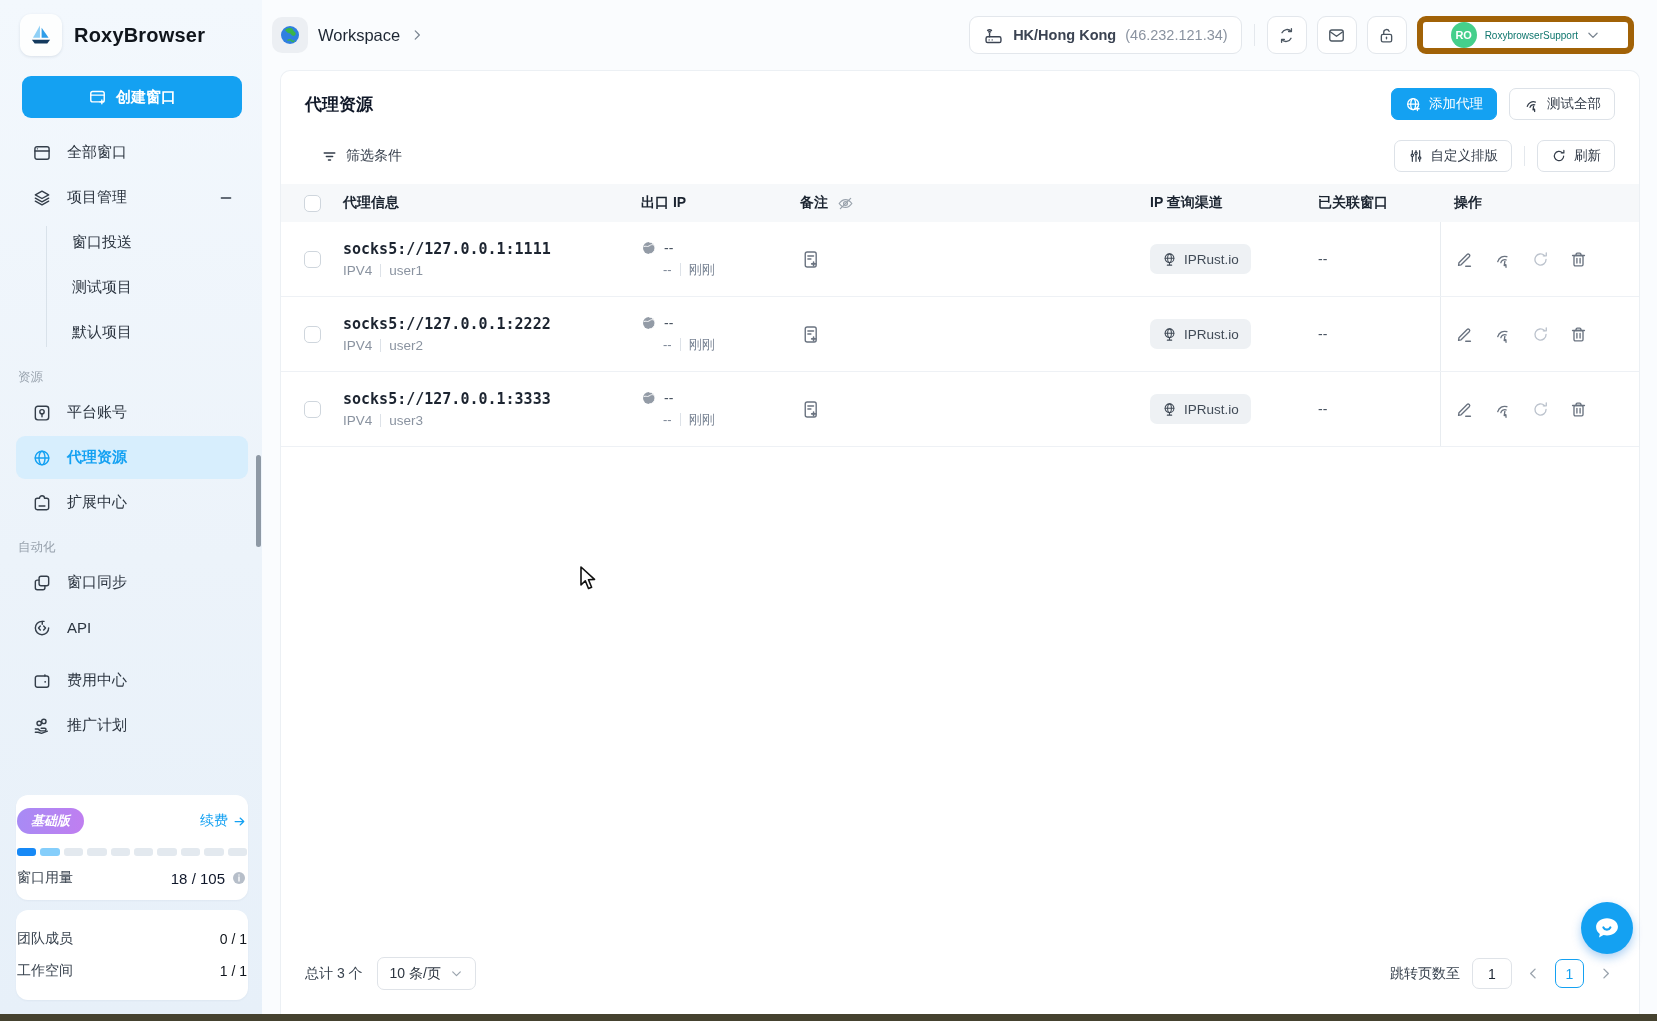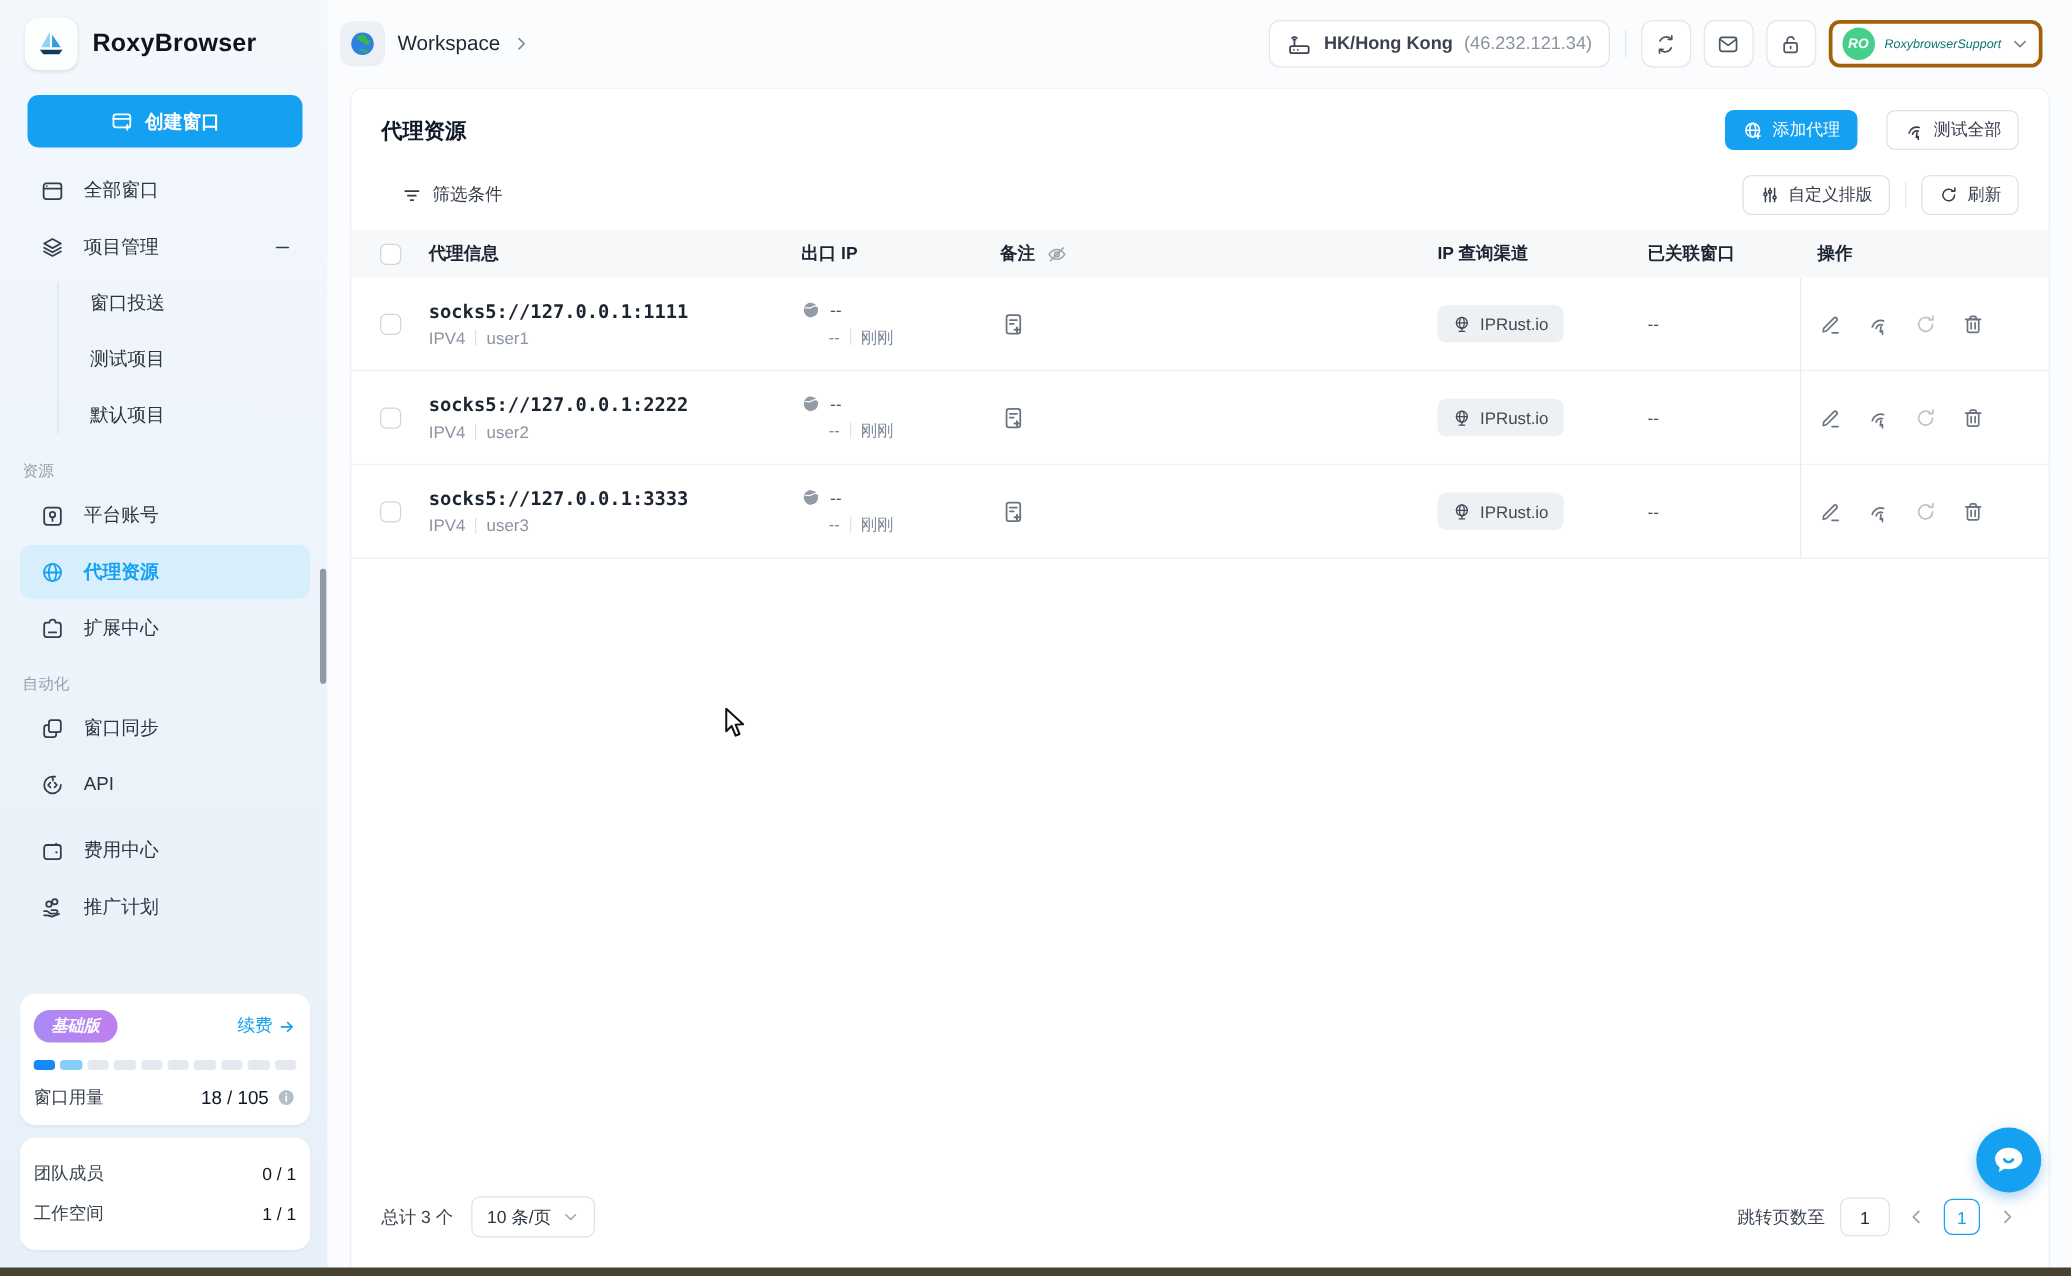--- a/index.html
+++ b/index.html
@@ -18,21 +18,21 @@
   .nav-item .ic { color:#343e4a; }
   .nav-item.active { background:#d7eefd; color:#14a1f2; font-weight:700; }
   .nav-item.active .ic { color:#14a1f2; }
   .nav-collapse { margin-left:auto; margin-right:14px; color:#333c48; font-weight:700; }
   .subnav { position:relative; }
   .subnav:before { content:""; position:absolute; left:46px; top:6px; bottom:8px; width:1px; background:#d9e2ea; }
   .subnav-item { height:45px; display:flex; align-items:center; padding-left:72px; font-size:15px; color:#2c3540; cursor:pointer; }
   .section-label { margin:14px 0 4px 18px; font-size:12.5px; color:#98a2ad; }
   .gap8 { height:8px; }
 
-  .side-card { background:#fff; border-radius:12px; margin:10px 14px 0 16px; padding:13px 11px; box-shadow:0 1px 2px rgba(40,60,90,.05); }
+  .side-card { background:#fff; border-radius:12px; margin:10px 14px 0 16px; padding:13px 1px; box-shadow:0 1px 2px rgba(40,60,90,.05); }
   .plan-top { display:flex; align-items:center; justify-content:space-between; }
   .plan-badge { background:linear-gradient(100deg,#a78bf5,#c07ef0); color:#fff; font-size:13px; font-weight:700; font-style:italic; padding:4px 14px; border-radius:999px; }
   .renew { display:flex; align-items:center; gap:4px; color:#14a1f2; font-size:14px; cursor:pointer; }
   .progress { display:flex; gap:4px; margin:14px 0 13px; }
   .progress span { flex:1; height:8px; border-radius:3px; background:#e3e9ef; }
   .progress span.full { background:#1789f6; }
   .progress span.part { background:#85cefb; }
   .usage-row,.limit-row { display:flex; align-items:center; justify-content:space-between; font-size:14px; color:#39434f; }
   .usage-val { display:flex; align-items:center; gap:6px; color:#0f172a; font-size:15px; }
   .limit-row { padding:7px 0; }
@@ -45,28 +45,28 @@
   .topbar { height:70px; display:flex; align-items:center; padding:0 23px 0 10px; flex-shrink:0; }
   .ws-chip { display:flex; align-items:center; gap:10px; cursor:pointer; }
   .ws-avatar { width:36px; height:36px; border-radius:10px; background:#eceff3; display:flex; align-items:center; justify-content:center; }
   .ws-name { font-size:16.5px; color:#1d2633; }
   .topbar-right { margin-left:auto; display:flex; align-items:center; gap:10px; }
   .loc-chip { height:38px; border:1px solid #e3e7ec; background:#fff; border-radius:9px; display:flex; align-items:center; gap:9px; padding:0 13px; cursor:pointer; }
   .loc-chip .loc-main { font-size:14.5px; color:#3b4352; font-weight:600; }
   .loc-chip .loc-ip { font-size:14.5px; color:#8a93a0; }
   .tb-divider { width:1px; height:22px; background:#e4e8ed; margin:0 2px; }
   .icon-btn { width:40px; height:38px; border:1px solid #e3e7ec; background:#fff; border-radius:9px; display:flex; align-items:center; justify-content:center; cursor:pointer; color:#4a5560; }
-  .user-chip { height:38px; border:3px solid #a16207; background:#fff; border-radius:9px; display:flex; align-items:center; gap:8px; padding:0 8px; cursor:pointer;font-style:italic; }
+  .user-chip { height:38px; border:6px solid #a16207; background:#fff; border-radius:9px; display:flex; align-items:center; gap:8px; padding:0 28px; cursor:pointer; }
   .avatar { width:26px; height:26px; border-radius:50%; background:#45cf8b; color:#fff; font-size:11px; font-weight:700; display:flex; align-items:center; justify-content:center; }
   .user-name { font-size:10px; color:#0f766e; }
 
   .content-card { margin:0 17px 0 18px; background:#fff; border:1px solid #ecf0f4; border-bottom:none; border-radius:10px 10px 0 0; flex:1; display:flex; flex-direction:column; min-height:0; }
   .title-row { display:flex; align-items:center; padding:17px 24px 14px; }
   .page-title { font-size:17px; font-weight:700; color:#101828; }
-  .title-actions { margin-left:auto; display:flex; gap:23px; }
+  .title-actions { margin-left:auto; display:flex; gap:12px; }
   .btn { height:32px; border-radius:7px; display:flex; align-items:center; gap:7px; padding:0 13px; font-size:13.5px; cursor:pointer; border:1px solid #dde2e8; background:#fff; color:#333c49; font-family:inherit; }
   .btn.primary { background:#14a1f2; border-color:#14a1f2; color:#fff; }
   .filter-row { display:flex; align-items:center; padding:6px 24px 12px; }
   .filter-btn { display:flex; align-items:center; gap:8px; font-size:14px; color:#333c49; cursor:pointer; padding-left:16px; }
   .filter-actions { margin-left:auto; display:flex; align-items:center; gap:12px; }
   .fr-divider { width:1px; height:20px; background:#e4e8ed; }
 
   
   .tbl { display:flex; flex-direction:column; }
   .tr { display:flex; align-items:stretch; }

